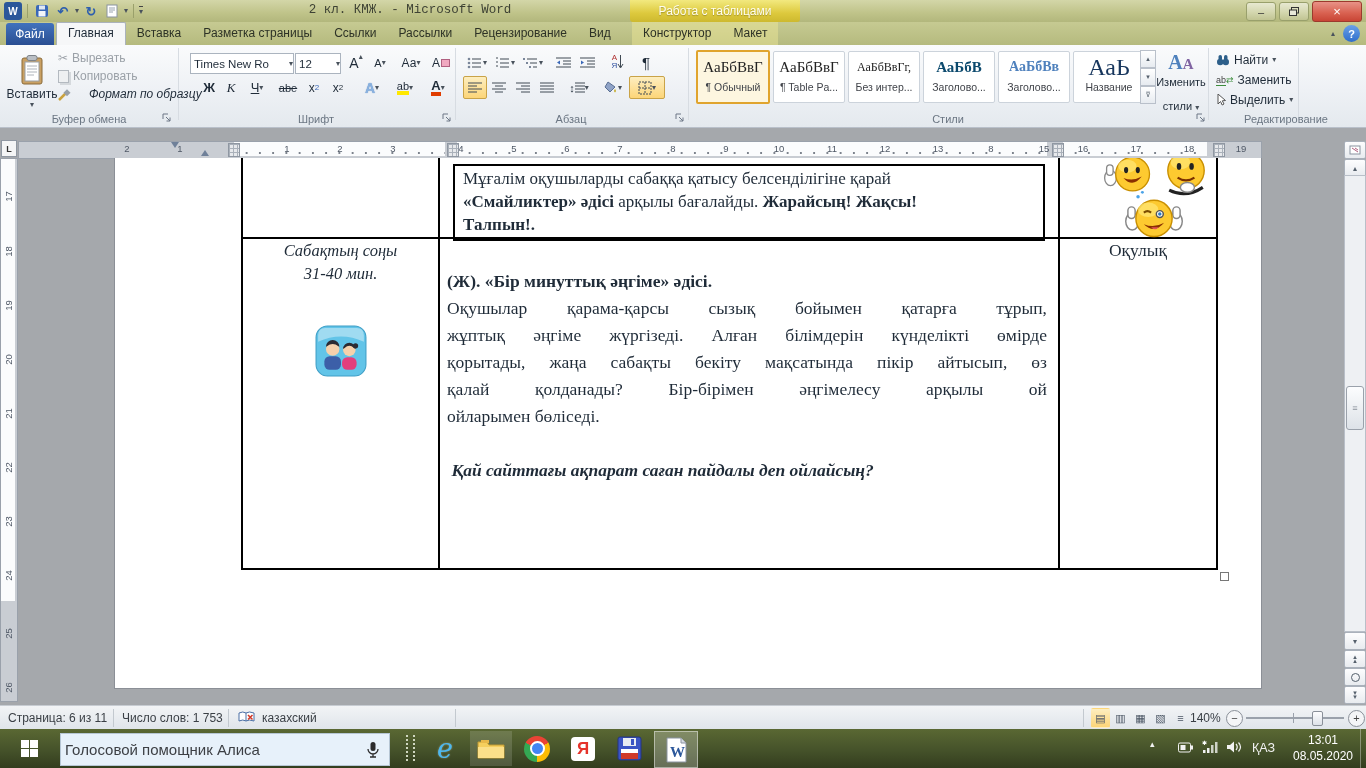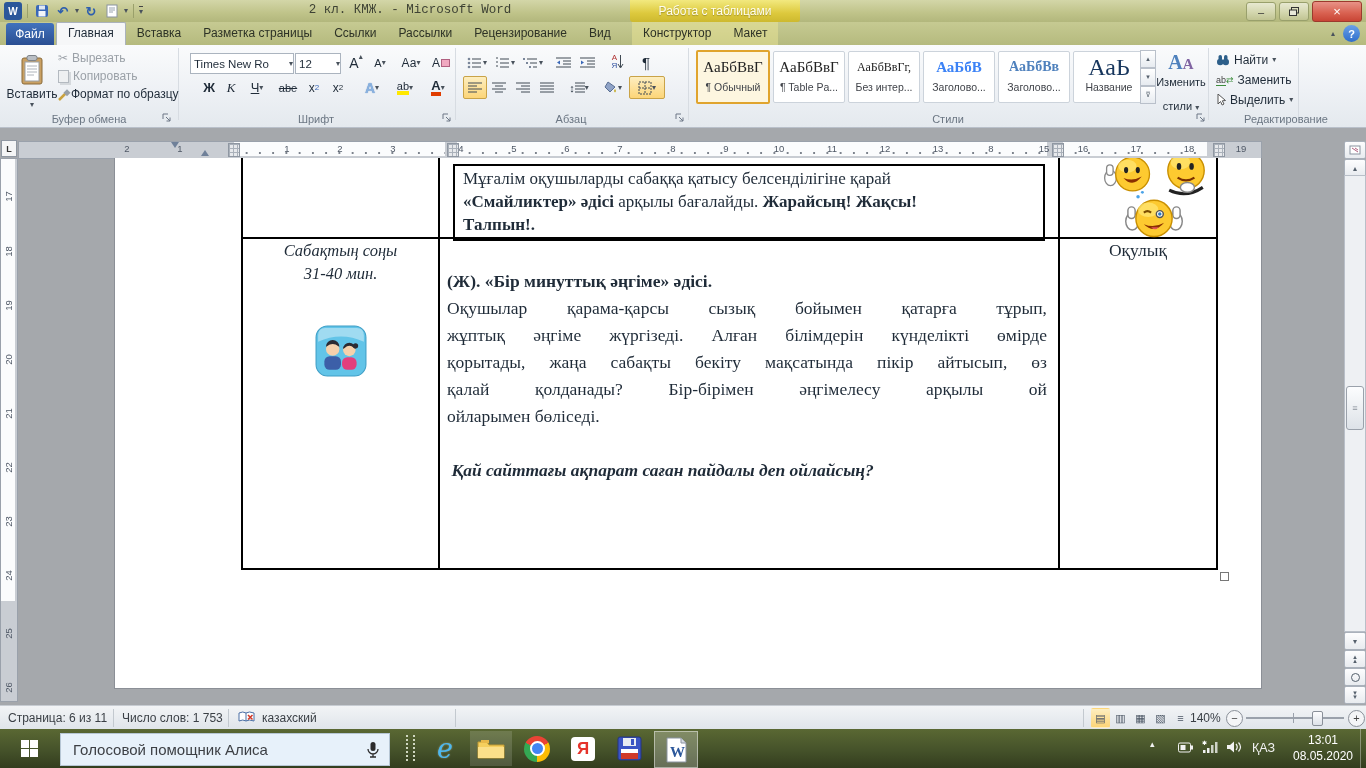--- a/index.html
+++ b/index.html
@@ -49,21 +49,21 @@
   .combo{background:#fff;border:1px solid #abb4bf;font-size:11.5px;display:flex;
     align-items:center;overflow:hidden;white-space:nowrap;}
   .combo .cv{flex:1;overflow:hidden;padding-left:3px;}
   .gray{color:#9ba1a8;}
   .dlg{position:absolute;width:10px;height:10px;}
   .sthumb{width:70px;height:50px;background:#fff;border:1px solid #ccd3db;border-radius:2px;
     text-align:center;margin-right:3px;overflow:hidden;}
   .sthumb.selected{border:2px solid #e0a42e;background:#fdf6e0;}
   .sprev{font-family:"Liberation Serif",serif;font-size:15px;line-height:30px;height:28px;color:#222;}
   .s-nospace{font-size:12px;}
-  .s-h1{font-weight:bold;color:#3b82f6;}
+  .s-h1{font-weight:bold;color:#0c4a6e;}
   .s-h2{font-weight:bold;color:#4f81bd;font-size:14px;}
   .s-title{font-size:24px;color:#17365d;}
   .sname{font-size:10.5px;color:#41444a;line-height:15px;overflow:hidden;white-space:nowrap;}
   .galbtn{width:14px;height:16px;border:1px solid #b9c0ca;background:linear-gradient(#fff,#e7ebf0);
     display:flex;align-items:center;justify-content:center;font-size:7px;color:#55606c;}
   
   .hruler{left:18px;top:141px;width:1242px;height:16px;background:#c9cdd3;border:1px solid #9aa1ab;}
   .rzone{position:absolute;top:0;height:14px;background:#fbfcfd;
     background-image:radial-gradient(circle,#7c828c 0.7px,transparent 0.9px);
     background-size:13.25px 14px;background-position:6px 4px;}
@@ -198,21 +198,21 @@
       <span class="caret">▾</span>
     </div>
     <div class="abs flex" style="left:58px;top:6px;gap:4px;">
       <span class="gray">✂</span>
       <span class="gray">Вырезать</span>
     </div>
     <div class="abs flex" style="left:58px;top:24px;gap:4px;">
       <span style="width:9px;height:11px;border:1px solid #b3b9c0;background:#eef0f2;box-shadow:2px 2px 0 #d5d9dd;"></span>
       <span class="gray">Копировать</span>
     </div>
-    <div class="abs flex" style="left:58px;top:42px;gap:0;">
+    <div class="abs flex" style="left:58px;top:42px;gap:18px;font-style:italic;">
       <svg width="13" height="13">
           <path d="M1,12 L8,5" stroke="#caa23f" stroke-width="2.5"></path>
           <rect x="7" y="2" width="5" height="5" fill="#98a0a8" transform="rotate(45 9 4)"></rect>
         </svg>
       <span>Формат по образцу</span>
     </div>
     <span class="glabel" style="left:89px;">Буфер обмена</span>
     <svg class="dlg" style="left:162px;top:68px;">
         <path d="M1,1 H6 M1,1 V6 M4,4 L8,8 M8,4.5 V8 H4.5" stroke="#6c7786" fill="none"></path>
       </svg>
@@ -613,21 +613,21 @@
   <div class="abs taskbar">
     <div class="abs startbtn">
       <span class="winlogo">
           <span></span>
           <span></span>
           <span></span>
           <span></span>
         </span>
     </div>
     <div class="abs searchbox">
-      <span style="flex:1;padding-left:12px;">Голосовой помощник Алиса</span>
+      <span style="flex:1;padding-left:4px;">Голосовой помощник Алиса</span>
       <svg width="12" height="18" style="margin-right:10px;">
           <rect x="3.5" y="1" width="5" height="9" rx="2.5" fill="#2c2c2c"></rect>
           <path d="M1,8 a5,5 0 0 0 10,0 M6,13 v3 M3,16 h6" stroke="#2c2c2c" fill="none" stroke-width="1.3"></path>
         </svg>
     </div>
     <span class="abs" style="left:406px;top:6px;width:5px;height:26px;border-left:2px dotted #cfd6c0;border-right:2px dotted #cfd6c0;"></span>
     <div class="slot" style="left:424px;">
       <span style="font-family:'DejaVu Serif',serif;font-style:italic;font-size:27px;color:#4db8ef;text-shadow:0 0 2px rgba(255,255,255,.4);">e</span>
     </div>
     <div class="slot hov" style="left:470px;">

